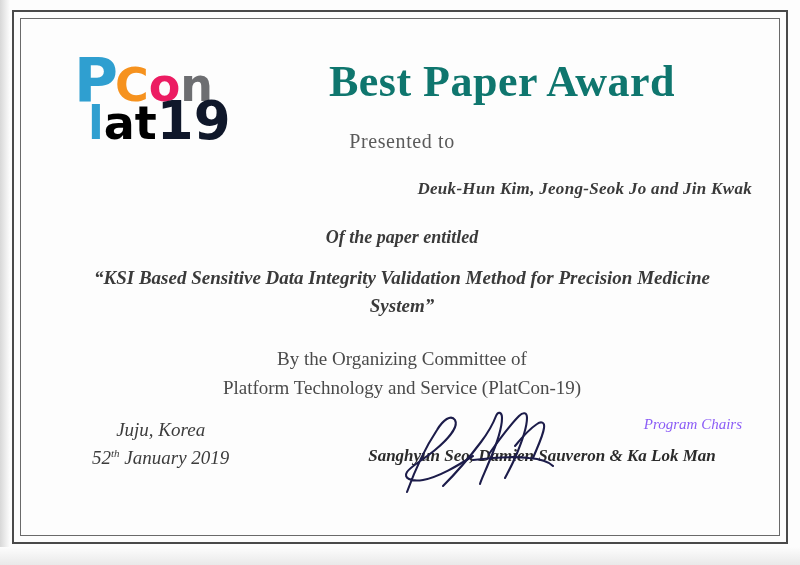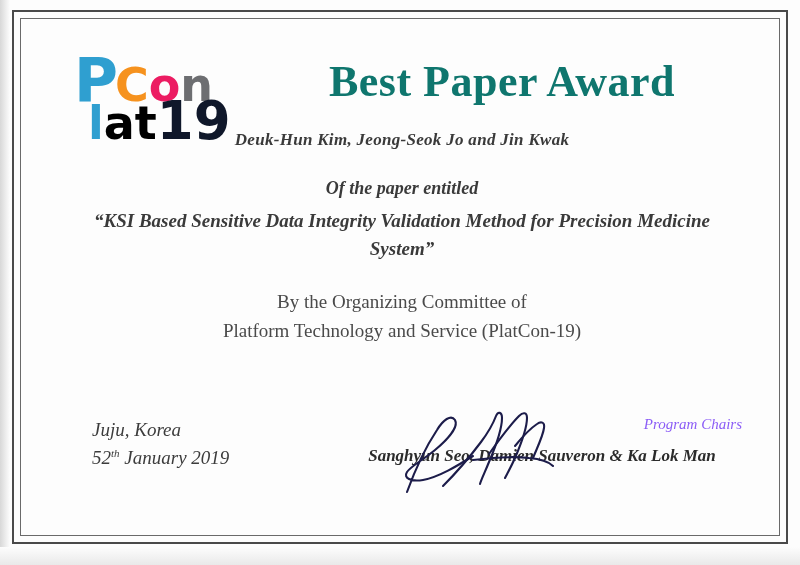--- a/index.html
+++ b/index.html
@@ -119,27 +119,28 @@
     letter-spacing: 0.6px;
     margin-bottom: 26px;
   }
   .recipients {
     font-size: 17px;
     font-weight: bold;
     font-style: italic;
     color: #3a3a3a;
     letter-spacing: 0.3px;
     margin-bottom: 28px;
+    text-align: right;
   }
   .of-paper {
     font-size: 18px;
     font-weight: bold;
     font-style: italic;
     color: #3a3a3a;
-    margin-bottom: 8px;
+    margin-bottom: 16px;
   }
   .paper-title {
     font-size: 19px;
     font-weight: bold;
     font-style: italic;
     color: #3a3a3a;
     line-height: 1.45;
     padding: 0 18px;
     margin-bottom: 26px;
   }
@@ -154,21 +155,21 @@
     position: absolute;
     left: 30px;
     top: 392px;
     width: 700px;
     height: 110px;
   }
   .place-date {
     position: absolute;
     left: 40px;
     top: 6px;
-    text-align: left;
+    text-align: center;
     font-size: 19px;
     font-style: italic;
     color: #3c3c3c;
     line-height: 1.45;
   }
   .place-date sup {
     font-size: 11px;
   }
   .chairs-label {
     position: absolute;
@@ -216,20 +217,21 @@
         <span class="g-p">P</span><span class="g-c">C</span><span class="g-o">o</span><span class="g-n">n</span>
       </div>
       <div class="logo-row2">
         <span class="g-l">l</span><span class="g-at">at</span><span class="g-19">19</span>
       </div>
     </div>
 
     <div class="title">Best Paper Award</div>
 
     <div class="body-block">
+      <div class="presented-to">Presented to</div>
       <div class="recipients">Deuk-Hun Kim, Jeong-Seok Jo and Jin Kwak</div>
       <div class="of-paper">Of the paper entitled</div>
       <div class="paper-title">“KSI Based Sensitive Data Integrity Validation Method for Precision Medicine System”</div>
       <div class="by-line">
         <div>By the Organizing Committee of</div>
         <div>Platform Technology and Service (PlatCon-19)</div>
       </div>
     </div>
 
     <div class="footer">

